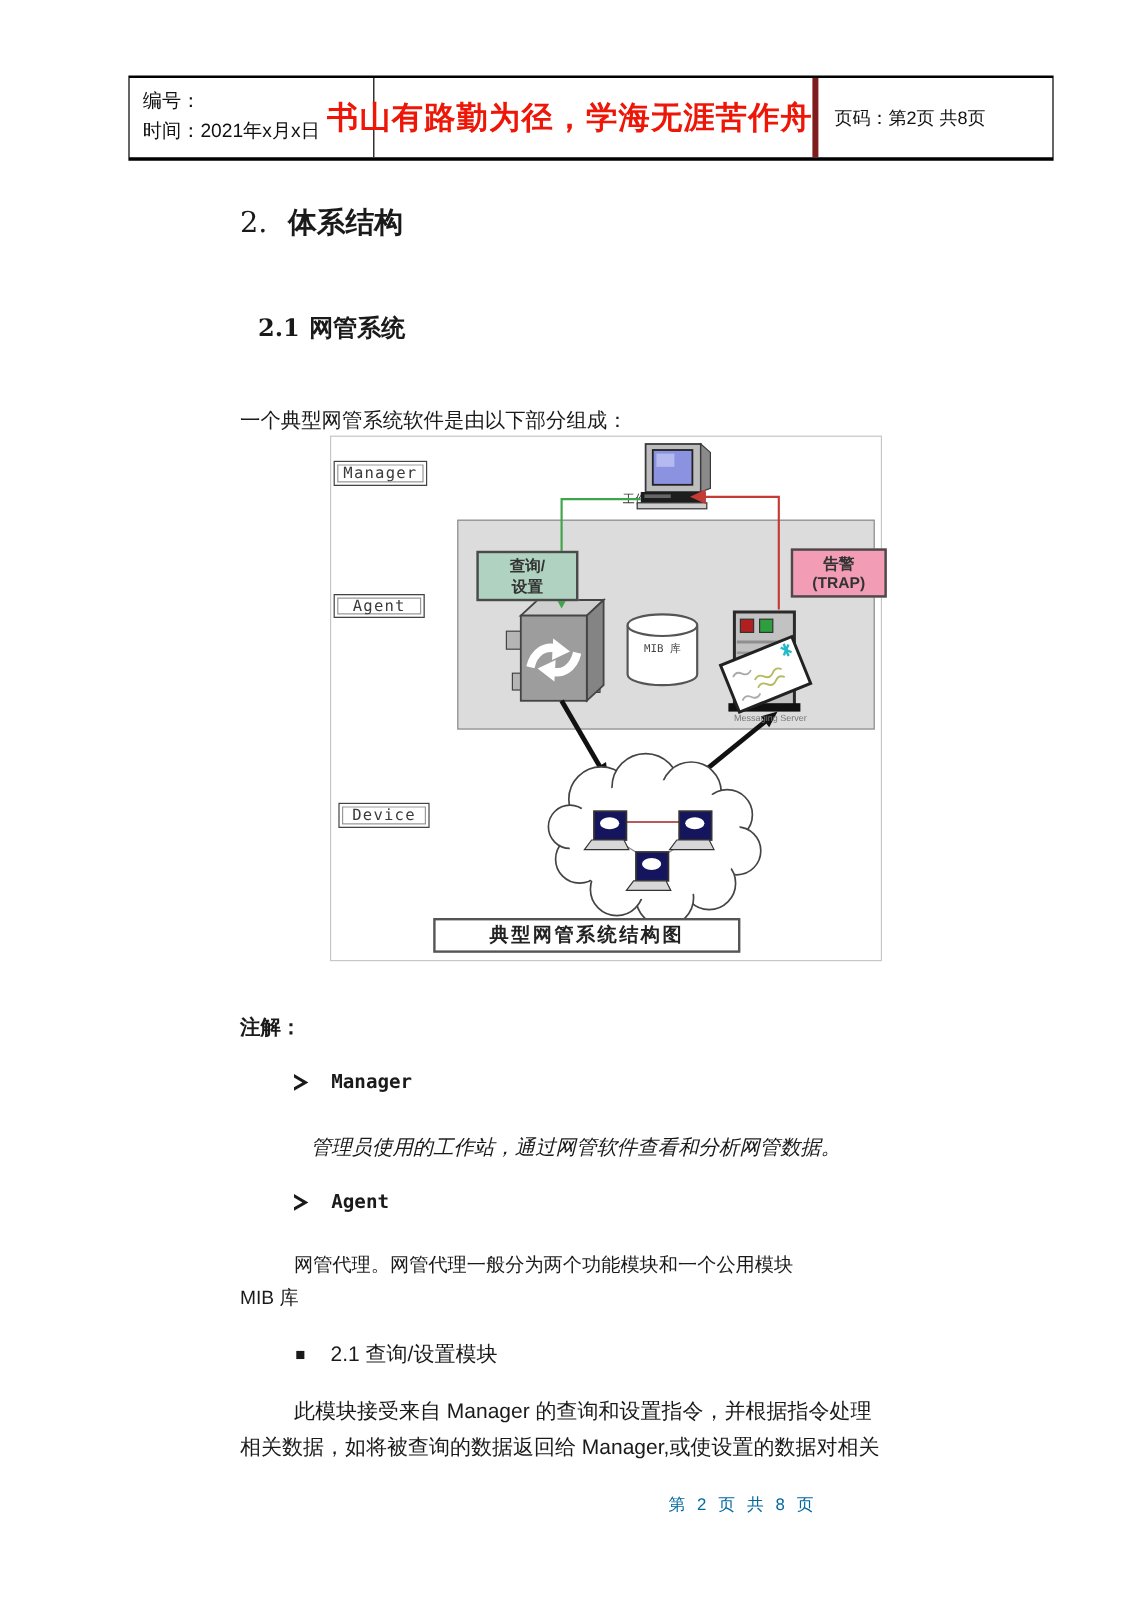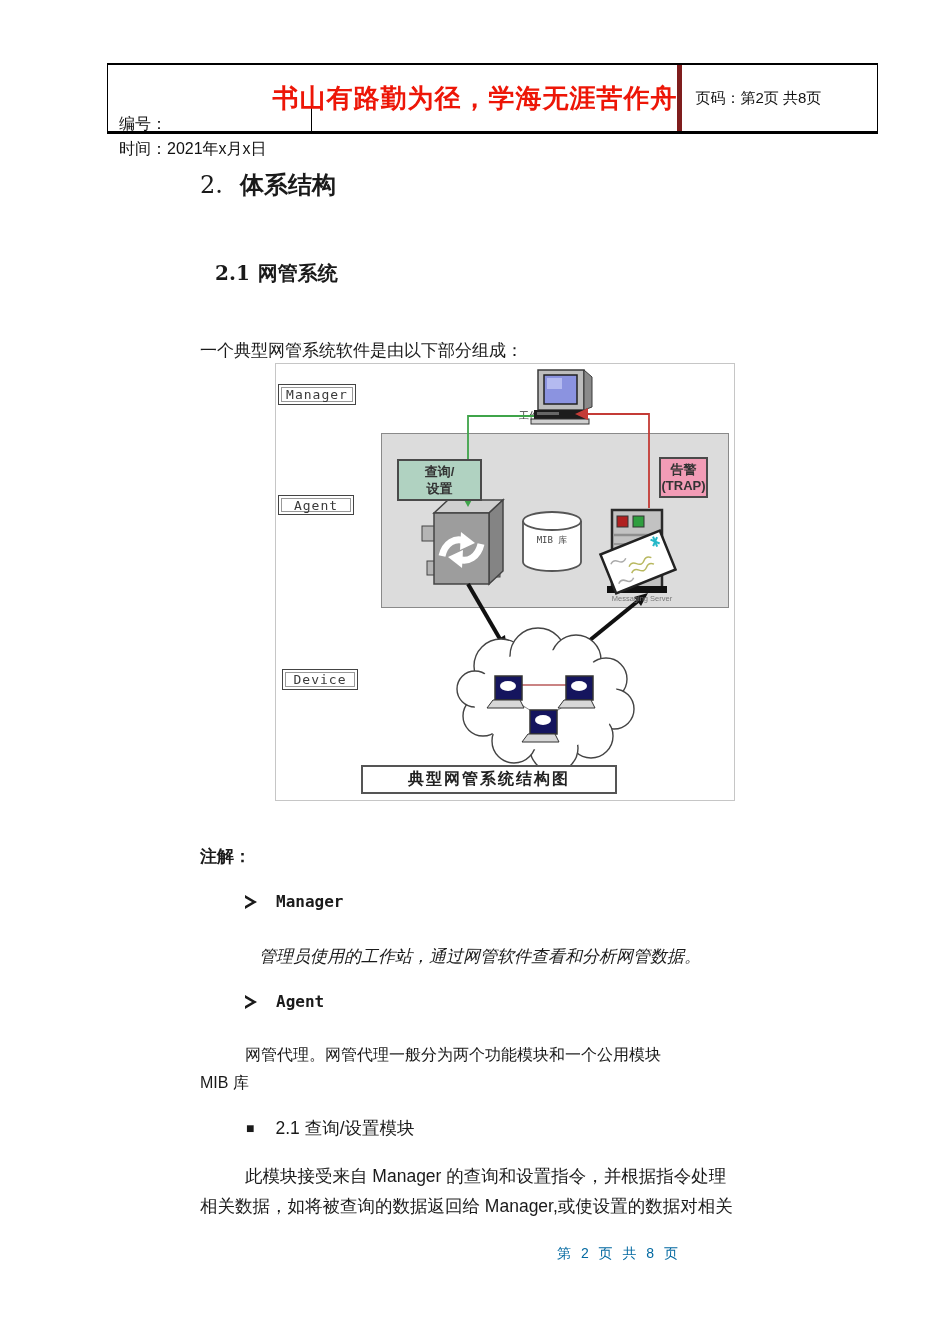--- a/index.html
+++ b/index.html
@@ -12,21 +12,21 @@
     overflow:hidden;
   }
   
   .header-table{
     position:absolute;left:107px;top:63px;width:771px;height:71px;
     display:flex;
     border:1px solid #000;border-top-width:2px;border-bottom-width:3px;
     box-sizing:border-box;background:#fff;
   }
   .hcell{box-sizing:border-box;}
-  .hcell-1{width:205px;border-right:1px solid #000;padding:7px 0 0 11px;font-size:16px;line-height:25px;color:#111;margin-top:39px;}
+  .hcell-1{width:205px;border-right:1px solid #000;padding:7px 0 0 11px;font-size:16px;line-height:25px;color:#111;}
   .hcell-2{width:370px;border-right:5px solid #7f1d1d;display:flex;align-items:center;justify-content:flex-end;}
   .hcell-3{width:195px;display:flex;align-items:center;padding-left:13px;font-size:15px;color:#111;}
   .slogan{font-size:26px;font-weight:bold;color:#ed1607;letter-spacing:1px;white-space:nowrap;}
   
   .title{position:absolute;left:200px;top:169px;font-size:24px;white-space:nowrap;}
   .title .num{font-family:"DejaVu Serif","Liberation Serif",serif;font-weight:normal;margin-right:17px;}
   .title .txt{font-weight:bold;}
   .section{position:absolute;left:215px;top:260px;font-size:20px;font-weight:bold;white-space:nowrap;}
   .section .num{font-family:"DejaVu Serif","Liberation Serif",serif;margin-right:8px;}
   .intro{position:absolute;left:200px;top:339px;font-size:17px;}
@@ -56,21 +56,21 @@
     box-shadow:inset 0 0 0 2px #fff, inset 0 0 0 3px #999;
     font-family:"DejaVu Sans Mono","Liberation Mono",monospace;font-size:13px;color:#3a3a3a;
     display:flex;align-items:center;justify-content:center;letter-spacing:1px;box-sizing:border-box;}
   .dlabel-manager{left:2px;top:20px;width:78px;height:21px;}
   .dlabel-agent{left:2px;top:131px;width:76px;height:20px;}
   .dlabel-device{left:6px;top:305px;width:76px;height:21px;}
   .query-box{position:absolute;left:121px;top:95px;width:85px;height:42px;z-index:4;
     background:#b0d2c1;border:2px solid #4a4a4a;box-sizing:border-box;
     display:flex;flex-direction:column;align-items:center;justify-content:center;
     font-size:13px;font-weight:600;color:#333;line-height:17px;}
-  .trap-box{position:absolute;left:383px;top:93px;width:49px;height:41px;z-index:4;
+  .trap-box{position:absolute;left:383px;top:93px;width:80px;height:41px;z-index:4;
     background:#f29cb6;border:2px solid #4a4a4a;box-sizing:border-box;
     display:flex;flex-direction:column;align-items:center;justify-content:center;
     font-size:13px;font-weight:600;color:#333;line-height:16px;}
   .mib-label{position:absolute;left:250px;top:170px;width:52px;z-index:4;
     text-align:center;font-size:9px;color:#444;font-family:"DejaVu Sans Mono","Liberation Mono",monospace;}
   .server-label{position:absolute;left:328px;top:230px;width:76px;z-index:4;
     text-align:center;font-size:7.5px;color:#777;}
   .caption-box{position:absolute;left:85px;top:401px;width:256px;height:29px;z-index:4;
     background:#fff;border:2px solid #555;box-sizing:border-box;
     display:flex;align-items:center;justify-content:center;

